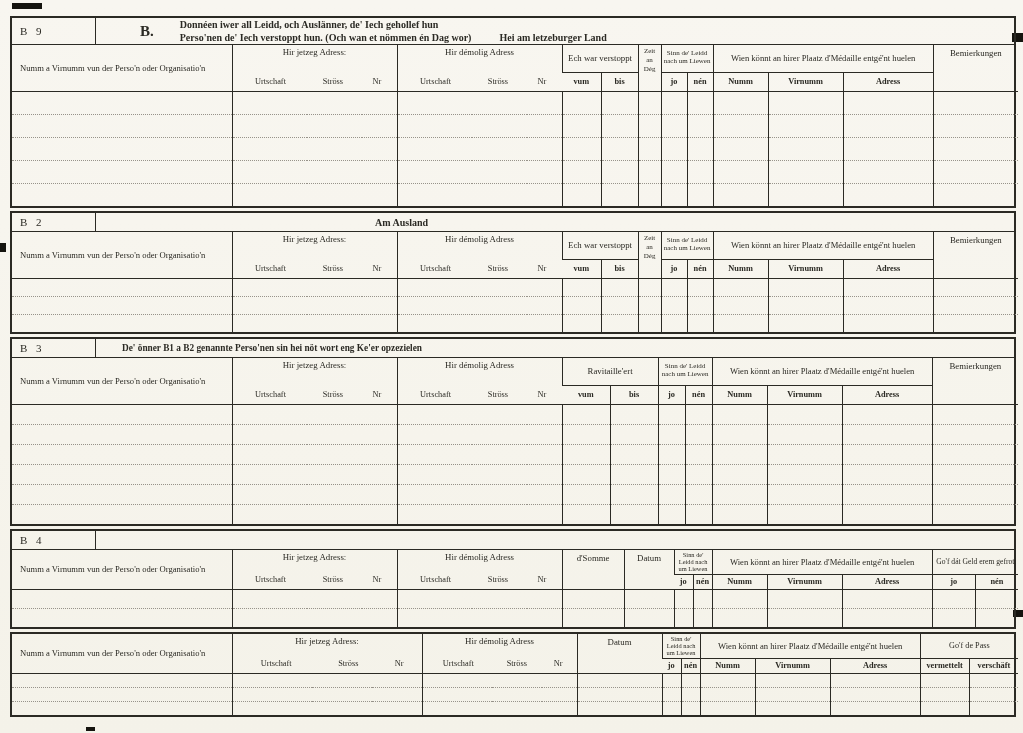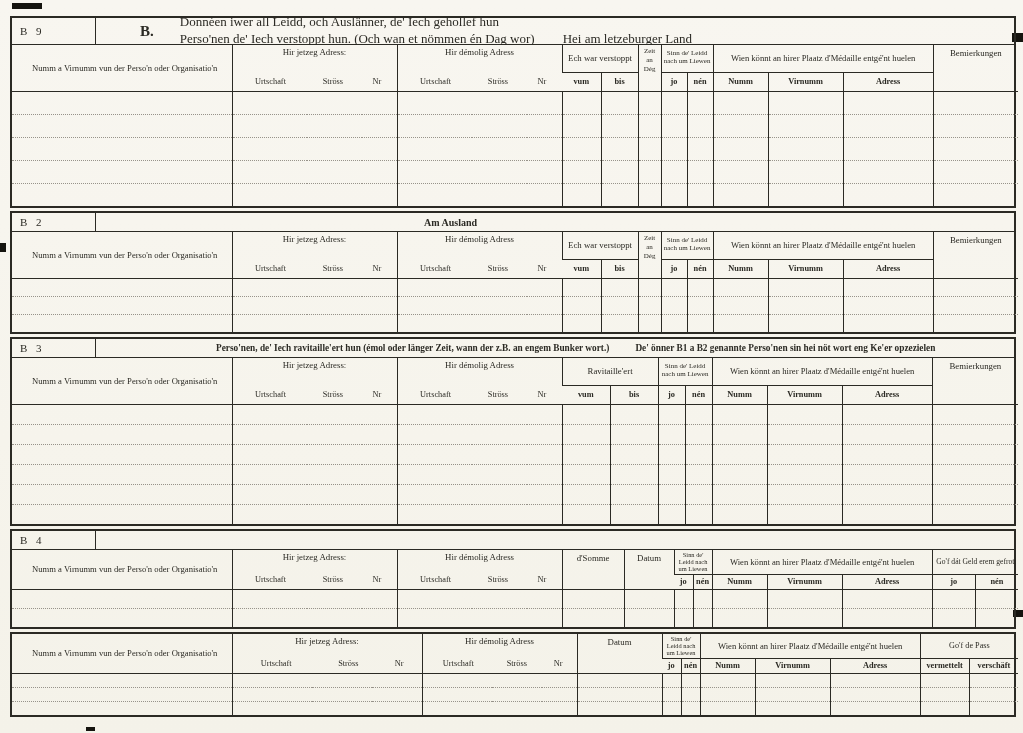--- a/index.html
+++ b/index.html
@@ -12,37 +12,37 @@
     overflow: hidden;
   }
   .form { position: absolute; left: 10px; top: 16px; width: 1006px; }
   .section { border: 2px solid var(--ink,#2b2a24); margin-bottom: 3px; }
   .title-bar { display: flex; align-items: stretch; border-bottom: 1px solid var(--ink,#2b2a24); height: 27px; }
   .title-bar.slim { height: 19px; }
   .sec-label { width: 84px; border-right: 1px solid var(--ink,#2b2a24); display: flex; align-items: center;
                padding-left: 8px; font-size: 11px; letter-spacing: 3px; }
   .sec-title { flex: 1; display: flex; align-items: center; overflow: hidden; white-space: nowrap; }
   .big-b { font-size: 15px; font-weight: bold; margin-left: 44px; }
-  .b1-lines { margin-left: 26px; font-size: 13px; font-weight: normal; line-height: 1.3; }
+  .b1-lines { margin-left: 26px; font-size: 10px; font-weight: bold; line-height: 1.3; }
   .loc { margin-left: 28px; }
   .sec-heading { font-weight: bold; font-size: 10px; }
-  .b2-t1 { margin-left: 100px; margin-top: 28px; } .b2-t2 { margin-left: 85px; }
+  .b2-t1 { margin-left: 100px; margin-top: 28px; } .b2-t2 { margin-left: 36px; }
   .b3-t1 { margin-left: 120px; font-size: 9.3px; } .b3-t2 { margin-left: 26px; font-size: 9.3px; }
   .b4-t1 { margin-left: 86px; }
   .b5-t1 { margin-left: 106px; }
 
   table { border-collapse: collapse; table-layout: fixed; width: 100%; }
   td { overflow: hidden; }
   thead td {
     border-left: 1px solid var(--ink,#2b2a24);
     border-bottom: 1px solid var(--ink,#2b2a24);
     text-align: center; vertical-align: middle;
     font-size: 8.5px; padding: 1px 2px; line-height: 1.2;
   }
-  thead td:first-child, tbody td:first-child { border-left: none; text-align: center; }
+  thead td:first-child, tbody td:first-child { border-left: none; }
   tr.group { height: 27px; } tr.sub { height: 19px; }
   .compact tr.group { height: 24px; } .compact tr.sub { height: 15px; }
   tr.sub td { font-size: 8.3px; font-weight: bold; }
 
   .name-h { text-align: left; padding-left: 8px; font-size: 8.6px; white-space: nowrap; }
   .addr-h { vertical-align: top; padding: 2px 2px 1px 2px; }
   .addr-inner { display: flex; flex-direction: column; justify-content: space-between; min-height: 40px; }
   .compact .addr-inner { min-height: 33px; }
   .addr-label { font-size: 8.8px; }
   .addr-subs { display: flex; font-size: 8.3px; }
@@ -336,21 +336,20 @@
               <td></td>
             </tr>
           </tbody>
       </table>
     </div>
 
     <div class="section">
       <div class="title-bar slim">
         <div class="sec-label">B 3</div>
         <div class="sec-title">
-          <span class="sec-heading b3-t1">Perso'nen, de' Iech ravitaille'ert hun (émol oder länger Zeit, wann der z.B. an engem Bunker wort.)</span>
           <span class="sec-heading b3-t2">De' önner B1 a B2 genannte Perso'nen sin hei nöt wort eng Ke'er opzezielen</span>
         </div>
       </div>
       <table>
         <colgroup>
           <col style="width:220px">
             <col style="width:75px">
             <col style="width:55px">
             <col style="width:35px">
           <col style="width:75px">

